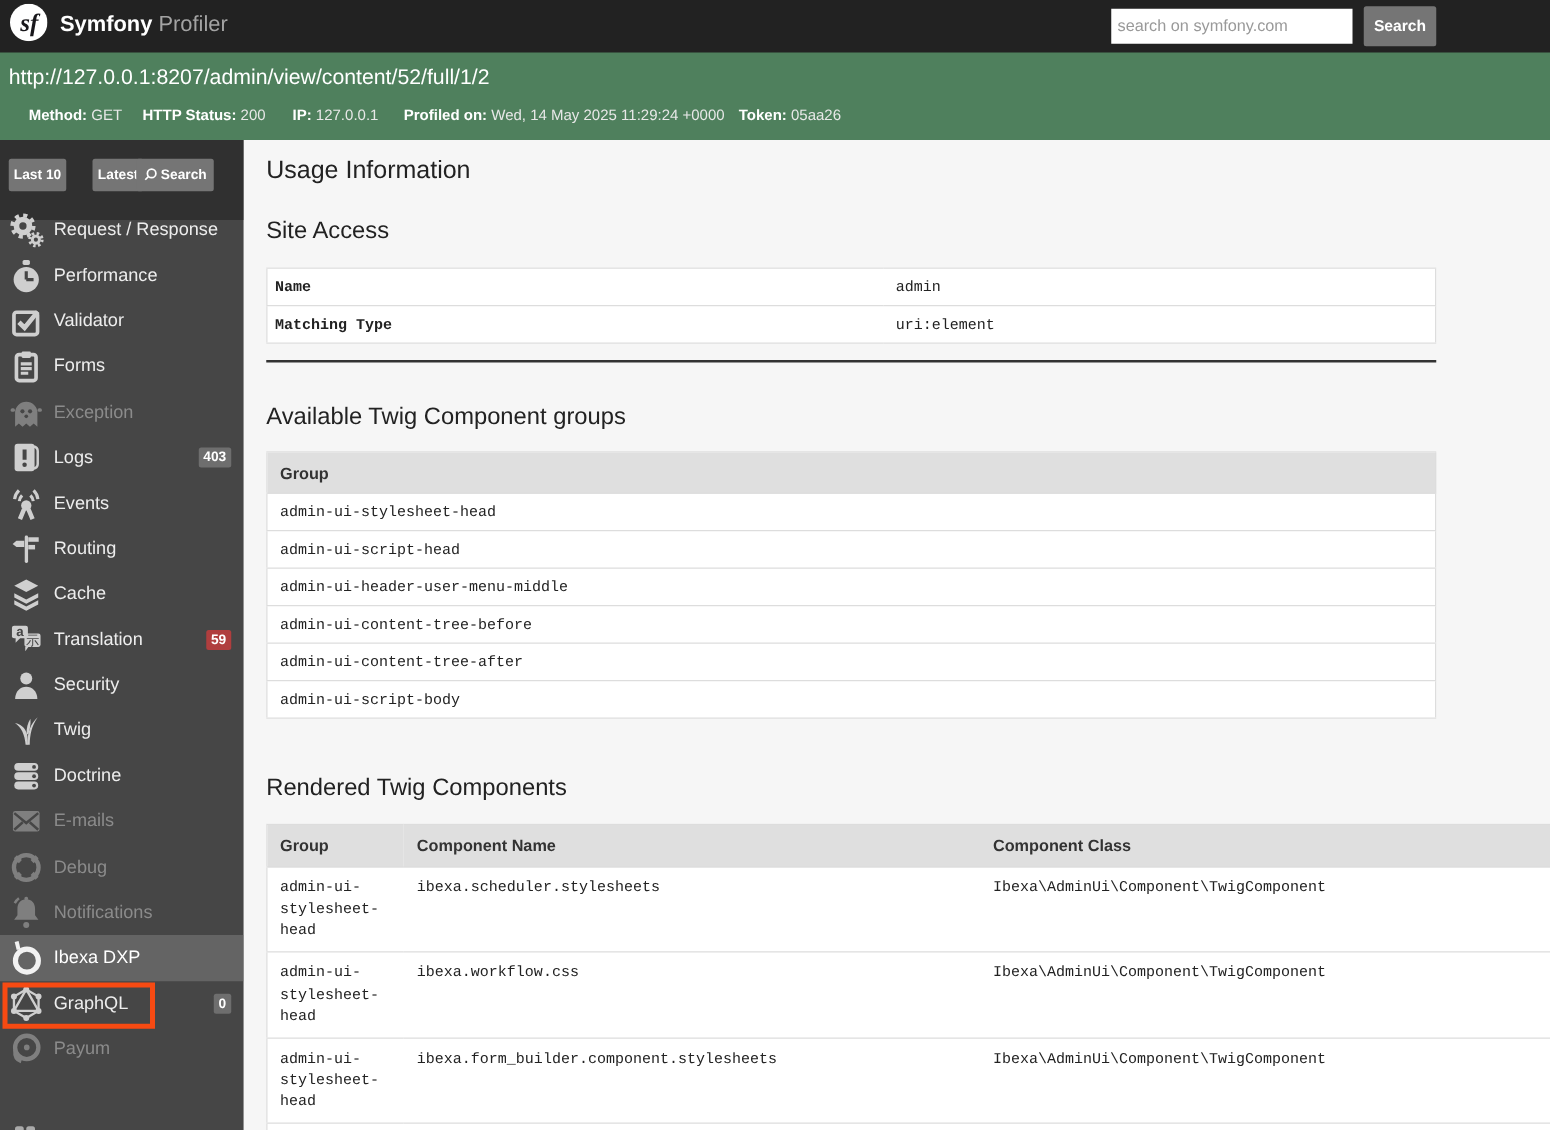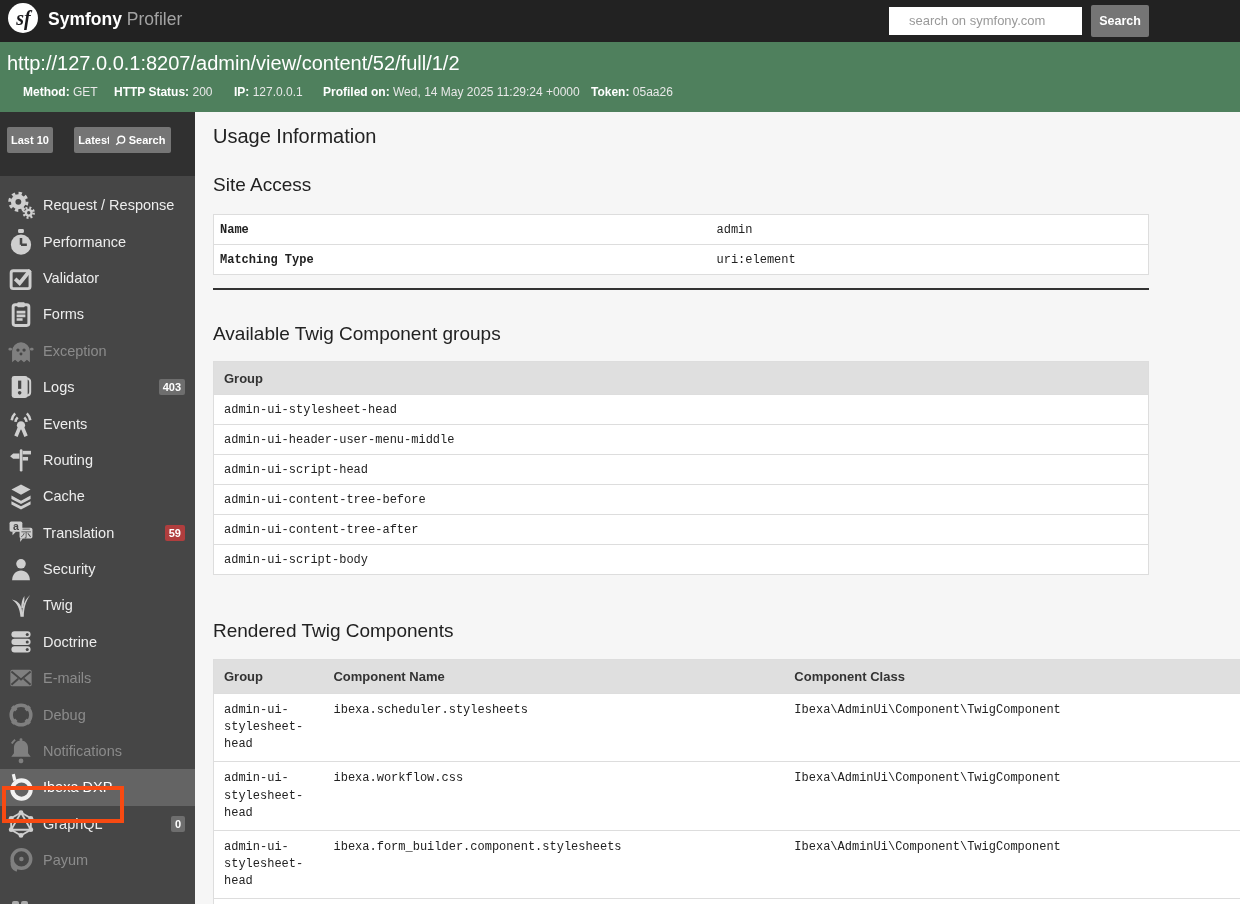--- a/index.html
+++ b/index.html
@@ -1,30 +1,30 @@
 <!DOCTYPE html>
 <html><head>
 <meta charset="utf-8">
 <style>
 * { margin:0; padding:0; box-sizing:border-box; }
 html,body { width:1240px; height:904px; overflow:hidden; font-family:"Liberation Sans", sans-serif; background:#f6f6f6; }
 #topbar { position:absolute; left:0; top:0; width:1240px; height:60px; background:#222222; }
 #logo { position:absolute; left:8px; top:3px; width:30px; height:30px; }
 #brand { position:absolute; left:48px; top:9px; font-size:17.5px; color:#fff; font-weight:bold; }
 #brand span { color:#a3a3a3; font-weight:normal; }
-#searchbox { position:absolute; left:889px; top:7px; width:193px; height:28px; background:#fff; border:0; font-size:13px; color:#999; padding-left:20px; line-height:28px; font-family:"Liberation Sans", sans-serif; }
+#searchbox { position:absolute; left:889px; top:7px; width:193px; height:28px; background:#fff; border:0; font-size:13px; color:#999; padding-left:5px; line-height:28px; font-family:"Liberation Sans", sans-serif; }
 #searchbtn { position:absolute; left:1091px; top:5px; width:58px; height:32px; background:#757575; color:#fff; font-weight:bold; font-size:12.5px; border:0; border-radius:2px; text-align:center; line-height:32px; }
 #summary { position:absolute; left:0; top:42px; width:1240px; height:70px; background:#4f805d; color:#fff; }
-#url { position:absolute; left:7px; top:10px; font-size:20px; color:#fff; white-space:nowrap; }
+#url { position:absolute; left:7px; top:10px; font-size:17px; color:#fff; white-space:nowrap; }
 .meta { position:absolute; top:43px; font-size:12px; color:#e8e8e8; white-space:nowrap; }
 .meta b { color:#fff;margin-left:16px; }
 #sidebar { position:absolute; left:0; top:112px; width:195px; height:792px; background:#464646; }
 #sbtop { position:absolute; left:0; top:0; width:195px; height:64px; background:#303030; }
 .sbtn { position:absolute; top:15px; height:26px; background:#757575; color:#fff; border-radius:2px; font-size:11px; font-weight:bold; line-height:26px; text-align:center; }
-#menu { position:absolute; left:0; top:52px; width:195px;margin-top:21px; }
+#menu { position:absolute; left:0; top:52px; width:195px; }
 .mi { position:relative; height:36.4px; }
 .mi .ic { position:absolute; left:9px; top:6.2px; width:24px; height:24px; transform:scale(1.33); }
 .mi .lb { position:absolute; left:43px; top:50%; transform:translateY(-50%); font-size:14.5px; color:#ededed; white-space:nowrap; }
 .mi.dis .lb { color:#8b8b8b; }
 .mi.dis .ic { opacity:0.42; }
 .mi.sel { background:#646464;padding-left:32px; }
 .badge { position:absolute; right:10px; top:50%; transform:translateY(-50%); background:#6e6e6e; color:#fff; font-size:11px; font-weight:bold; padding:2px 4px; border-radius:2px; }
 .badge.red { background:#b03e3e; }
 #redbox { position:absolute; left:2px; top:674px; width:122px; height:37px; border:4px solid #f74a12; }
 #content { position:absolute; left:195px; top:112px; width:1045px; height:792px; background:#f6f6f6; overflow:hidden; }
@@ -264,24 +264,24 @@
   <div class="h3" style="top:211px">Available Twig Component groups</div>
   <table class="tbl" style="top:249px">
     <tbody>
         <tr>
           <th class="hdr">Group</th>
         </tr>
     <tr>
           <td>admin-ui-stylesheet-head</td>
         </tr>
     <tr>
+          <td>admin-ui-script-head</td>
+        </tr>
+    <tr>
           <td>admin-ui-header-user-menu-middle</td>
-        </tr>
-    <tr>
-          <td>admin-ui-script-head</td>
         </tr>
     <tr>
           <td>admin-ui-content-tree-before</td>
         </tr>
     <tr>
           <td>admin-ui-content-tree-after</td>
         </tr>
     <tr>
           <td>admin-ui-script-body</td>
         </tr>

